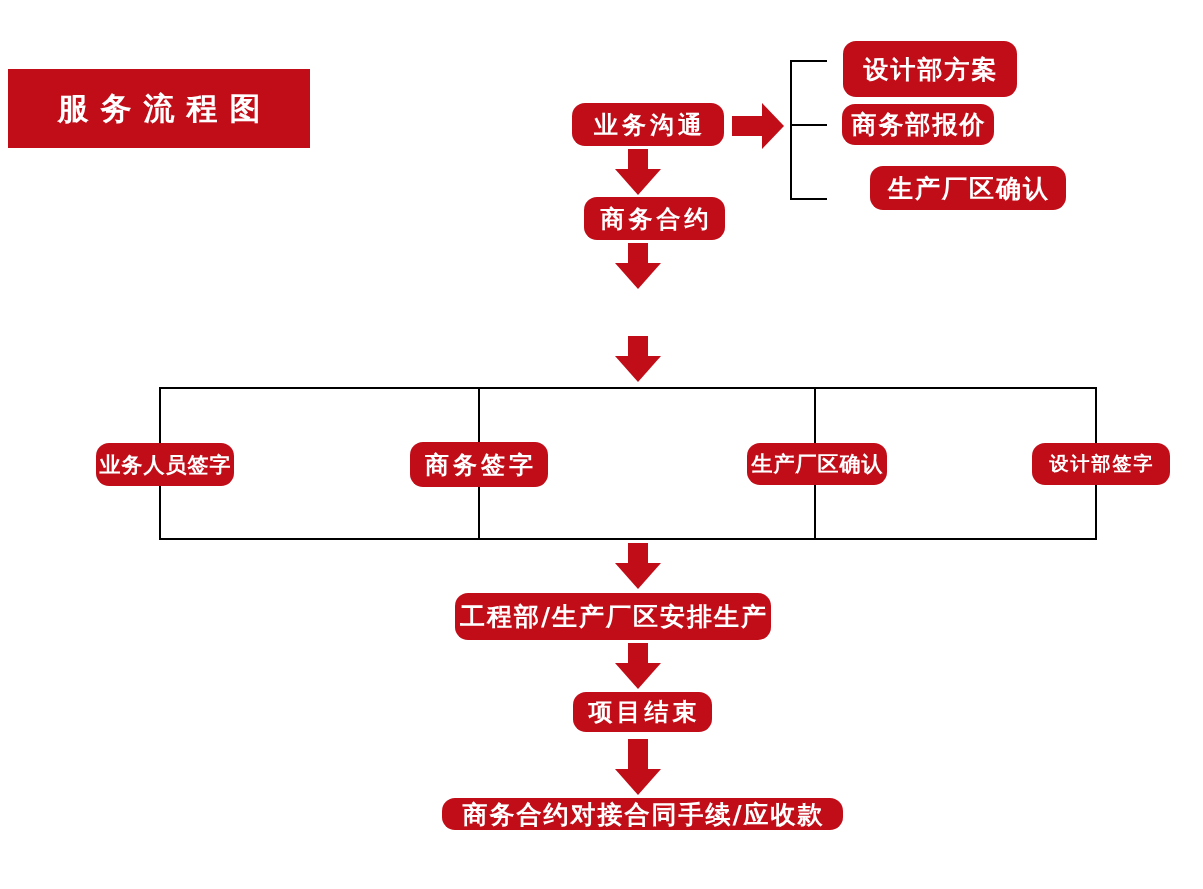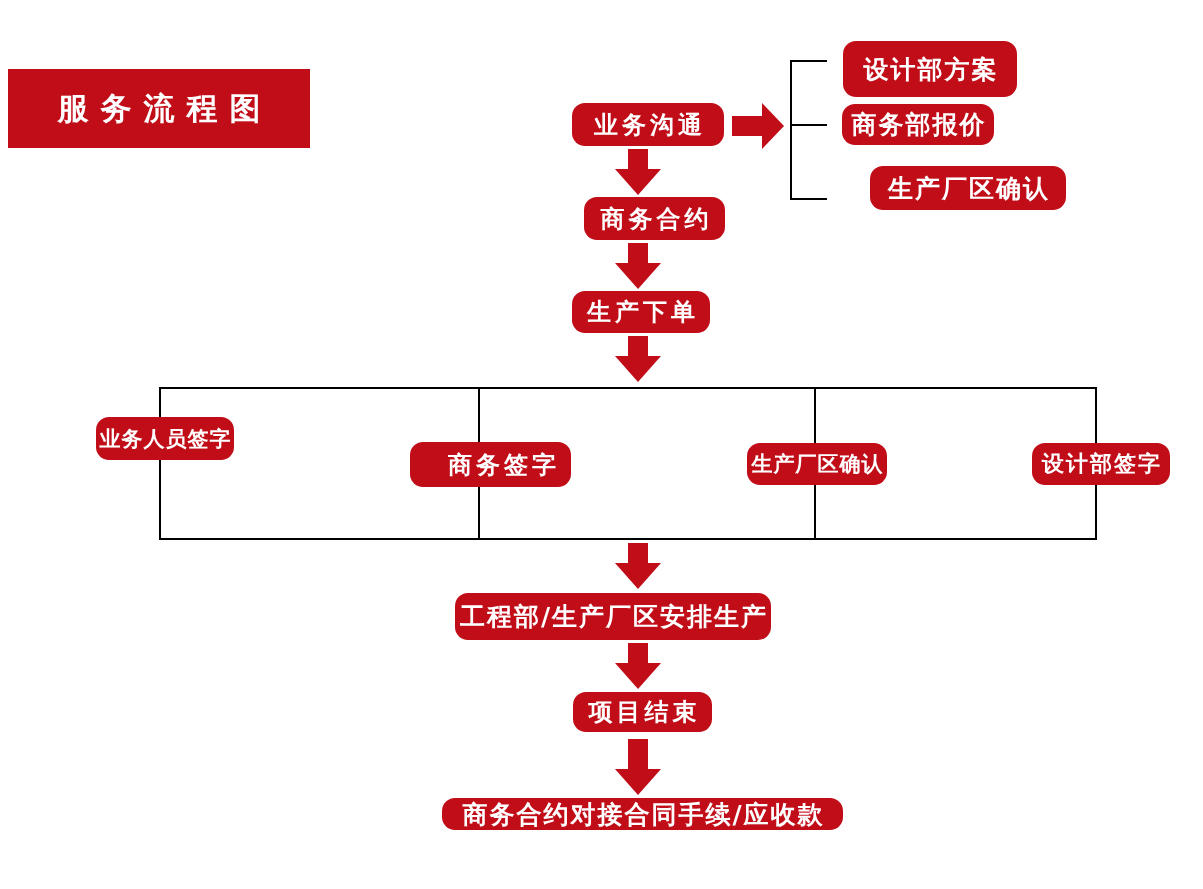--- a/index.html
+++ b/index.html
@@ -28,21 +28,21 @@
   
   .node{
     position:absolute;
     background:var(--accent);color:var(--on-accent);
     border-radius:13px;
     display:flex;align-items:center;justify-content:center;
     font-weight:bold;white-space:nowrap;
     font-size:24px;letter-spacing:4px;text-indent:4px;
   }
   .node.small{font-size:21px;letter-spacing:1px;text-indent:1px;}
-  .node.mid{font-size:22px;letter-spacing:2px;text-indent:2px;}
+  .node.mid{font-size:19px;letter-spacing:2px;text-indent:2px;}
   .node.wide{font-size:25px;letter-spacing:2px;text-indent:2px;}
   
   .line{position:absolute;background:var(--ink);}
   
   .arrow-down{
     position:absolute;width:46px;
     display:flex;flex-direction:column;align-items:center;
   }
   .arrow-down .stem{width:20px;flex:1;background:var(--accent);}
   .arrow-down .head{
@@ -91,36 +91,35 @@
     <div class="head"></div>
   </div>
 
   <div class="node" style="left:584px;top:197px;width:141px;height:43px;">商务合约</div>
 
   <div class="arrow-down" style="left:615px;top:243px;height:46px;">
     <div class="stem"></div>
     <div class="head"></div>
   </div>
 
-  <div class="node" style="left:572px;top:291px;width:138px;height:42px;">生产下单</div>
 
   <div class="arrow-down" style="left:615px;top:336px;height:46px;">
     <div class="stem"></div>
     <div class="head"></div>
   </div>
 
   <div class="line" style="left:159px;top:387px;width:938px;height:2px;"></div>
   <div class="line" style="left:159px;top:538px;width:938px;height:2px;"></div>
   <div class="line" style="left:159px;top:387px;width:2px;height:153px;"></div>
   <div class="line" style="left:478px;top:387px;width:2px;height:153px;"></div>
   <div class="line" style="left:814px;top:387px;width:2px;height:153px;"></div>
   <div class="line" style="left:1095px;top:387px;width:2px;height:153px;"></div>
 
-  <div class="node small" style="left:96px;top:417px;width:138px;height:43px;">业务人员签字</div>
-  <div class="node" style="left:410px;top:442px;width:138px;height:45px;padding-left:23px;">商务签字</div>
+  <div class="node small" style="left:96px;top:443px;width:138px;height:43px;">业务人员签字</div>
+  <div class="node" style="left:410px;top:442px;width:138px;height:45px;">商务签字</div>
   <div class="node small" style="left:747px;top:443px;width:140px;height:42px;">生产厂区确认</div>
   <div class="node mid" style="left:1032px;top:443px;width:138px;height:42px;">设计部签字</div>
 
   <div class="arrow-down" style="left:615px;top:543px;height:46px;">
     <div class="stem"></div>
     <div class="head"></div>
   </div>
 
   <div class="node wide" style="left:455px;top:593px;width:316px;height:47px;">工程部/生产厂区安排生产</div>
 

